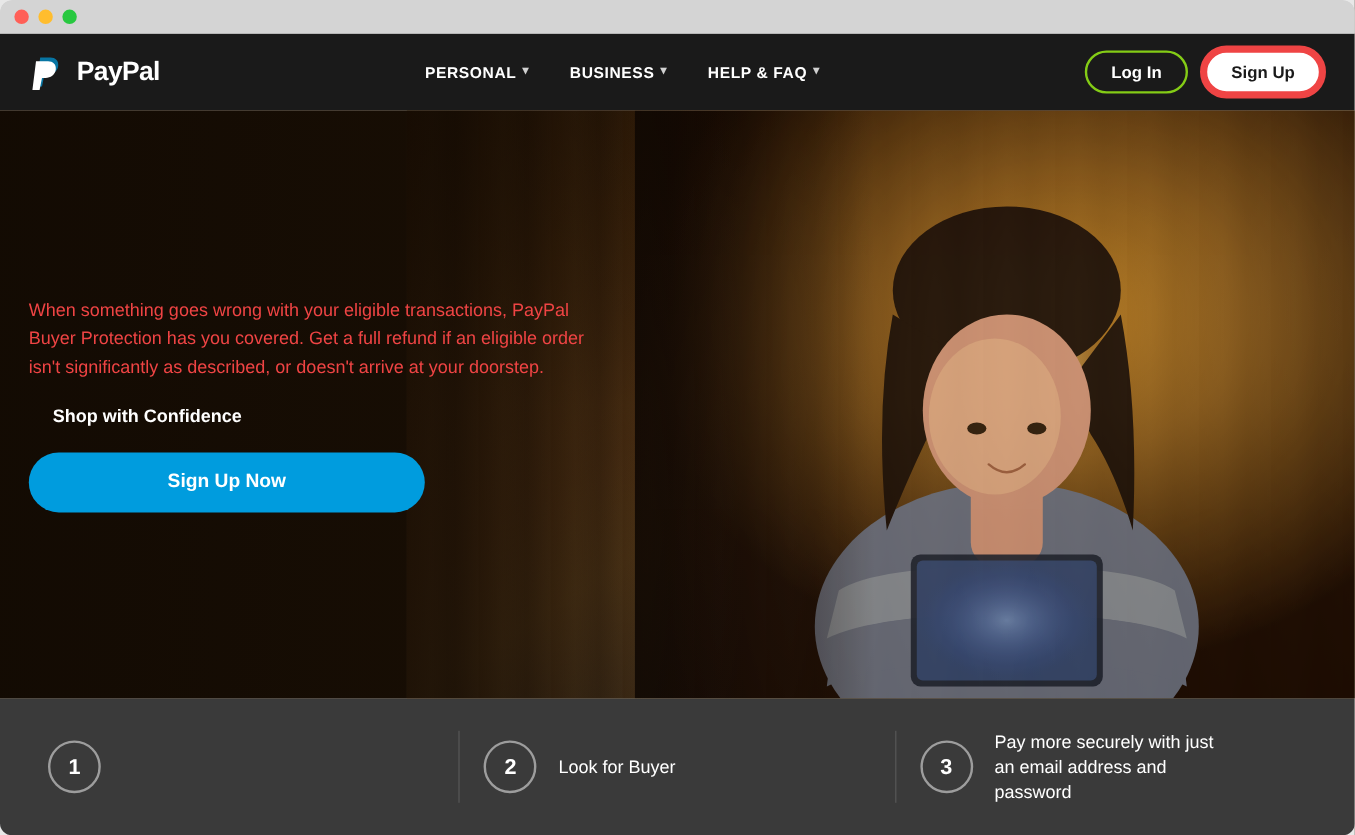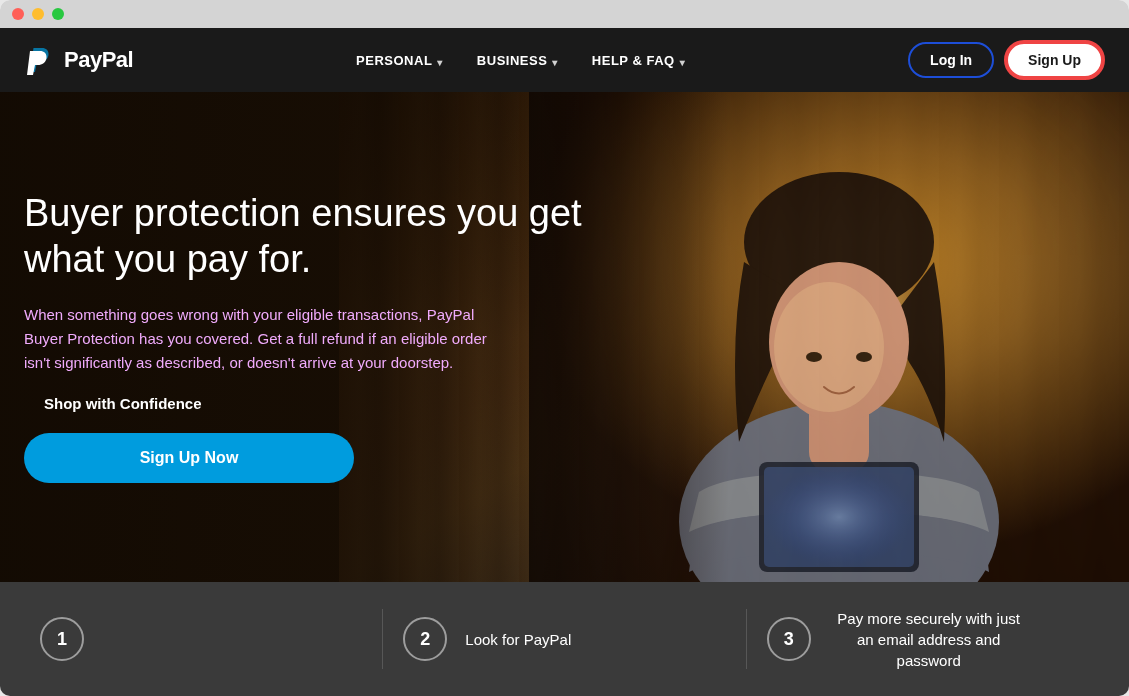--- a/index.html
+++ b/index.html
@@ -78,50 +78,50 @@
 
     .nav-item {
       color: white;
       font-size: 13px;
       font-weight: 600;
       text-transform: uppercase;
       letter-spacing: 0.5px;
       padding: 8px 14px;
       cursor: pointer;
       display: flex;
-      align-items: flex-end;
+      align-items: flex-start;
       gap: 5px;
       white-space: nowrap;
     }
 
     .nav-item .chevron {
       font-size: 10px;
       opacity: 0.8;
     }
 
     .nav-actions {
       display: flex;
       align-items: center;
       gap: 10px;
     }
 
     .btn-login {
       background: transparent;
-      border: 2px solid #1d4ed8;
+      border: 2px solid #84cc16;
       color: white;
       padding: 8px 20px;
       border-radius: 25px;
       font-size: 14px;
       font-weight: 600;
       cursor: pointer;
     }
 
     .btn-signup {
       background: white;
-      border: 4px solid #ef4444;
+      border: 6px solid #ef4444;
       color: #1a1a1a;
       padding: 8px 20px;
       border-radius: 25px;
       font-size: 14px;
       font-weight: 600;
       cursor: pointer;
     }
 
     
     .hero {
@@ -209,21 +209,21 @@
     }
 
     .hero-headline {
       color: white;
       font-size: 38px;
       font-weight: 300;
       line-height: 1.2;
     }
 
     .hero-body {
-      color: #f0abfc;
+      color: #ef4444;
       font-size: 15px;
       font-weight: 400;
       line-height: 1.6;
       max-width: 480px;
     }
 
     .btn-hero-cta {
       background: #009cde;
       color: white;
       border: none;
@@ -274,21 +274,20 @@
       justify-content: center;
       flex-shrink: 0;
     }
 
     .step-text {
       color: white;
       font-size: 15px;
       font-weight: 400;
       line-height: 1.4;
       max-width: 200px;
-      text-align: center;
     }
 
     .step-divider {
       width: 1px;
       height: 60px;
       background: rgba(255,255,255,0.15);
       margin: 0 20px;
     }
   </style>
 </head>
@@ -399,21 +398,20 @@
             <stop offset="100%" stop-color="#0d0603" stop-opacity="0"></stop>
           </linearGradient>
         </defs>
       </svg>
     </div>
 
     <div class="hero-overlay"></div>
 
     <div class="hero-content">
 
-      <h1 class="hero-headline">Buyer protection ensures you get what you pay for.</h1>
 
       <p class="hero-body">When something goes wrong with your eligible transactions, PayPal Buyer Protection has you covered. Get a full refund if an eligible order isn't significantly as described, or doesn't arrive at your doorstep.</p>
 
       <div>
         <a class="hero-link">Shop with Confidence</a>
       </div>
 
       <div>
         <button class="btn-hero-cta">Sign Up Now</button>
       </div>
@@ -425,21 +423,21 @@
   <div class="steps-bar">
 
     <div class="step-item">
       <div class="step-number">1</div>
     </div>
 
     <div class="step-divider"></div>
 
     <div class="step-item">
       <div class="step-number">2</div>
-      <span class="step-text">Look for PayPal</span>
+      <span class="step-text">Look for Buyer</span>
     </div>
 
     <div class="step-divider"></div>
 
     <div class="step-item">
       <div class="step-number">3</div>
       <span class="step-text">Pay more securely with just an email address and password</span>
     </div>
 
   </div>

